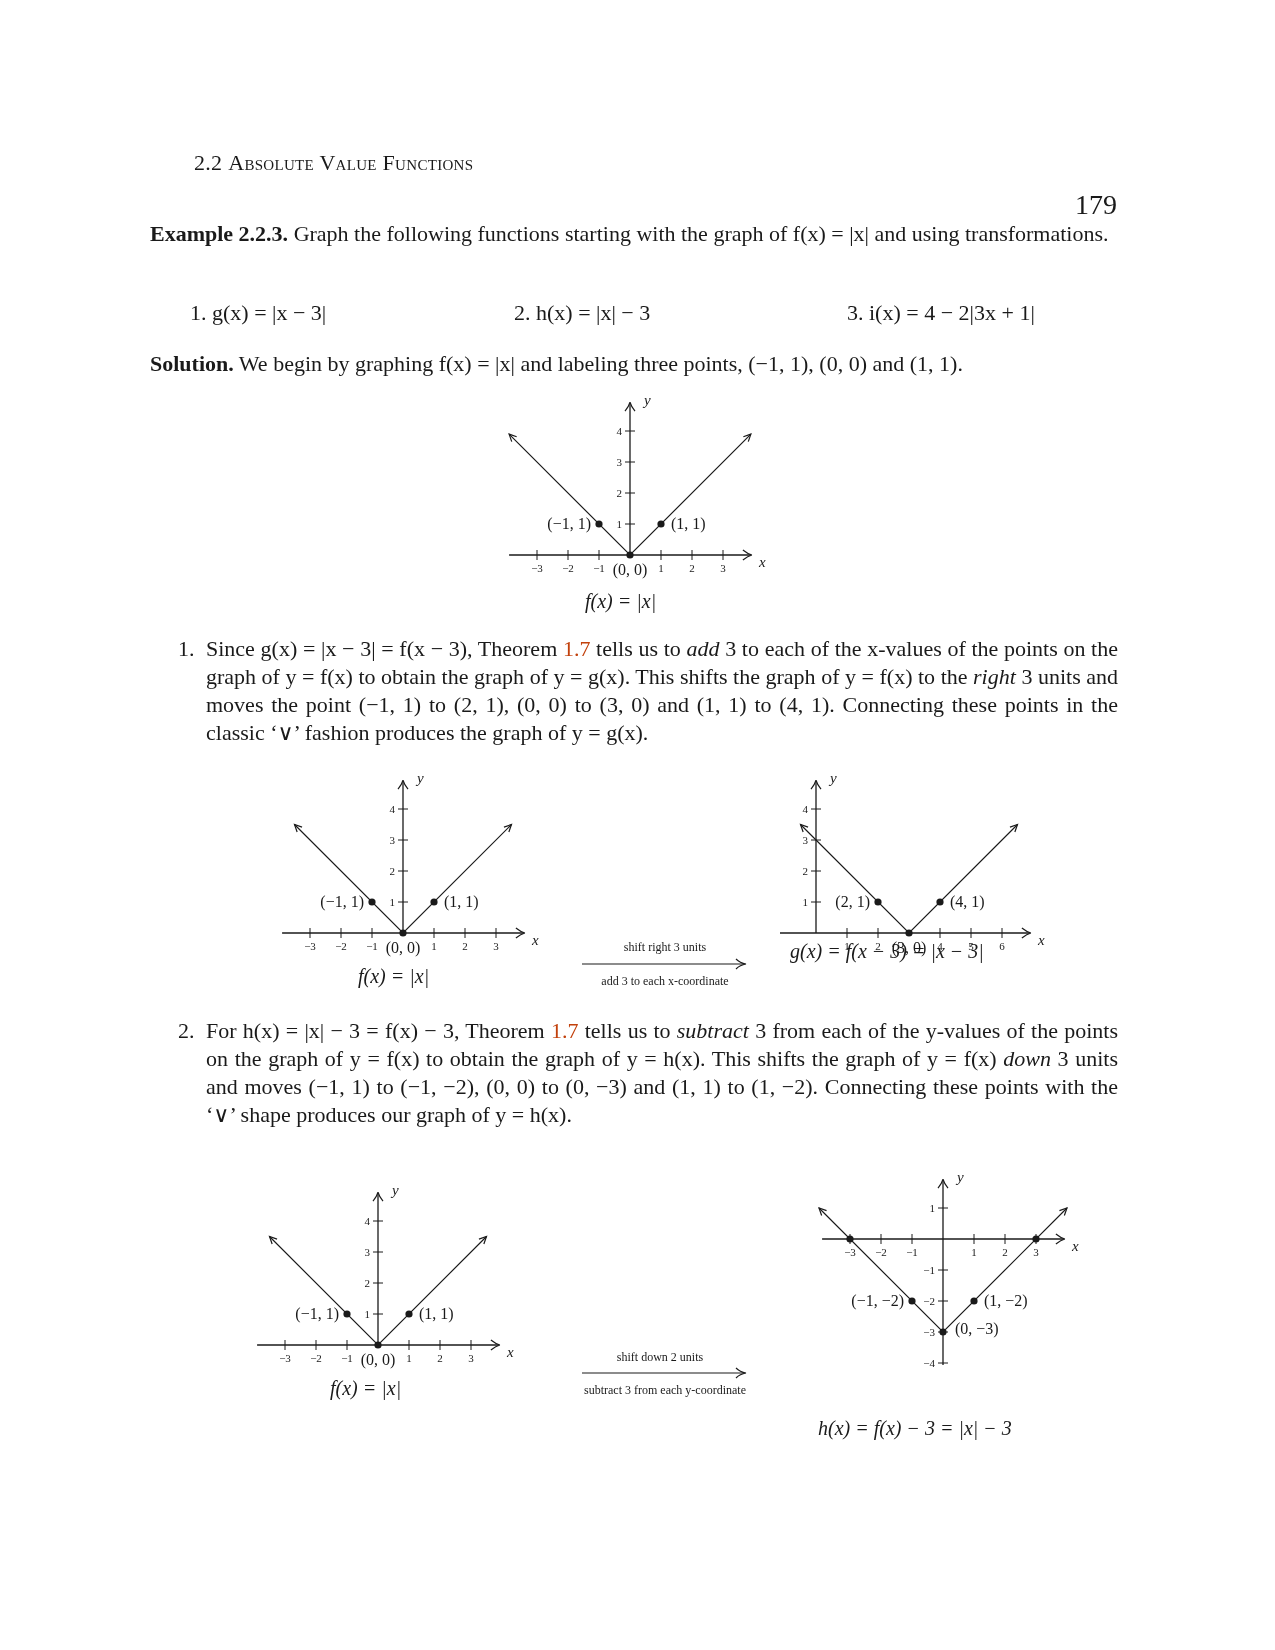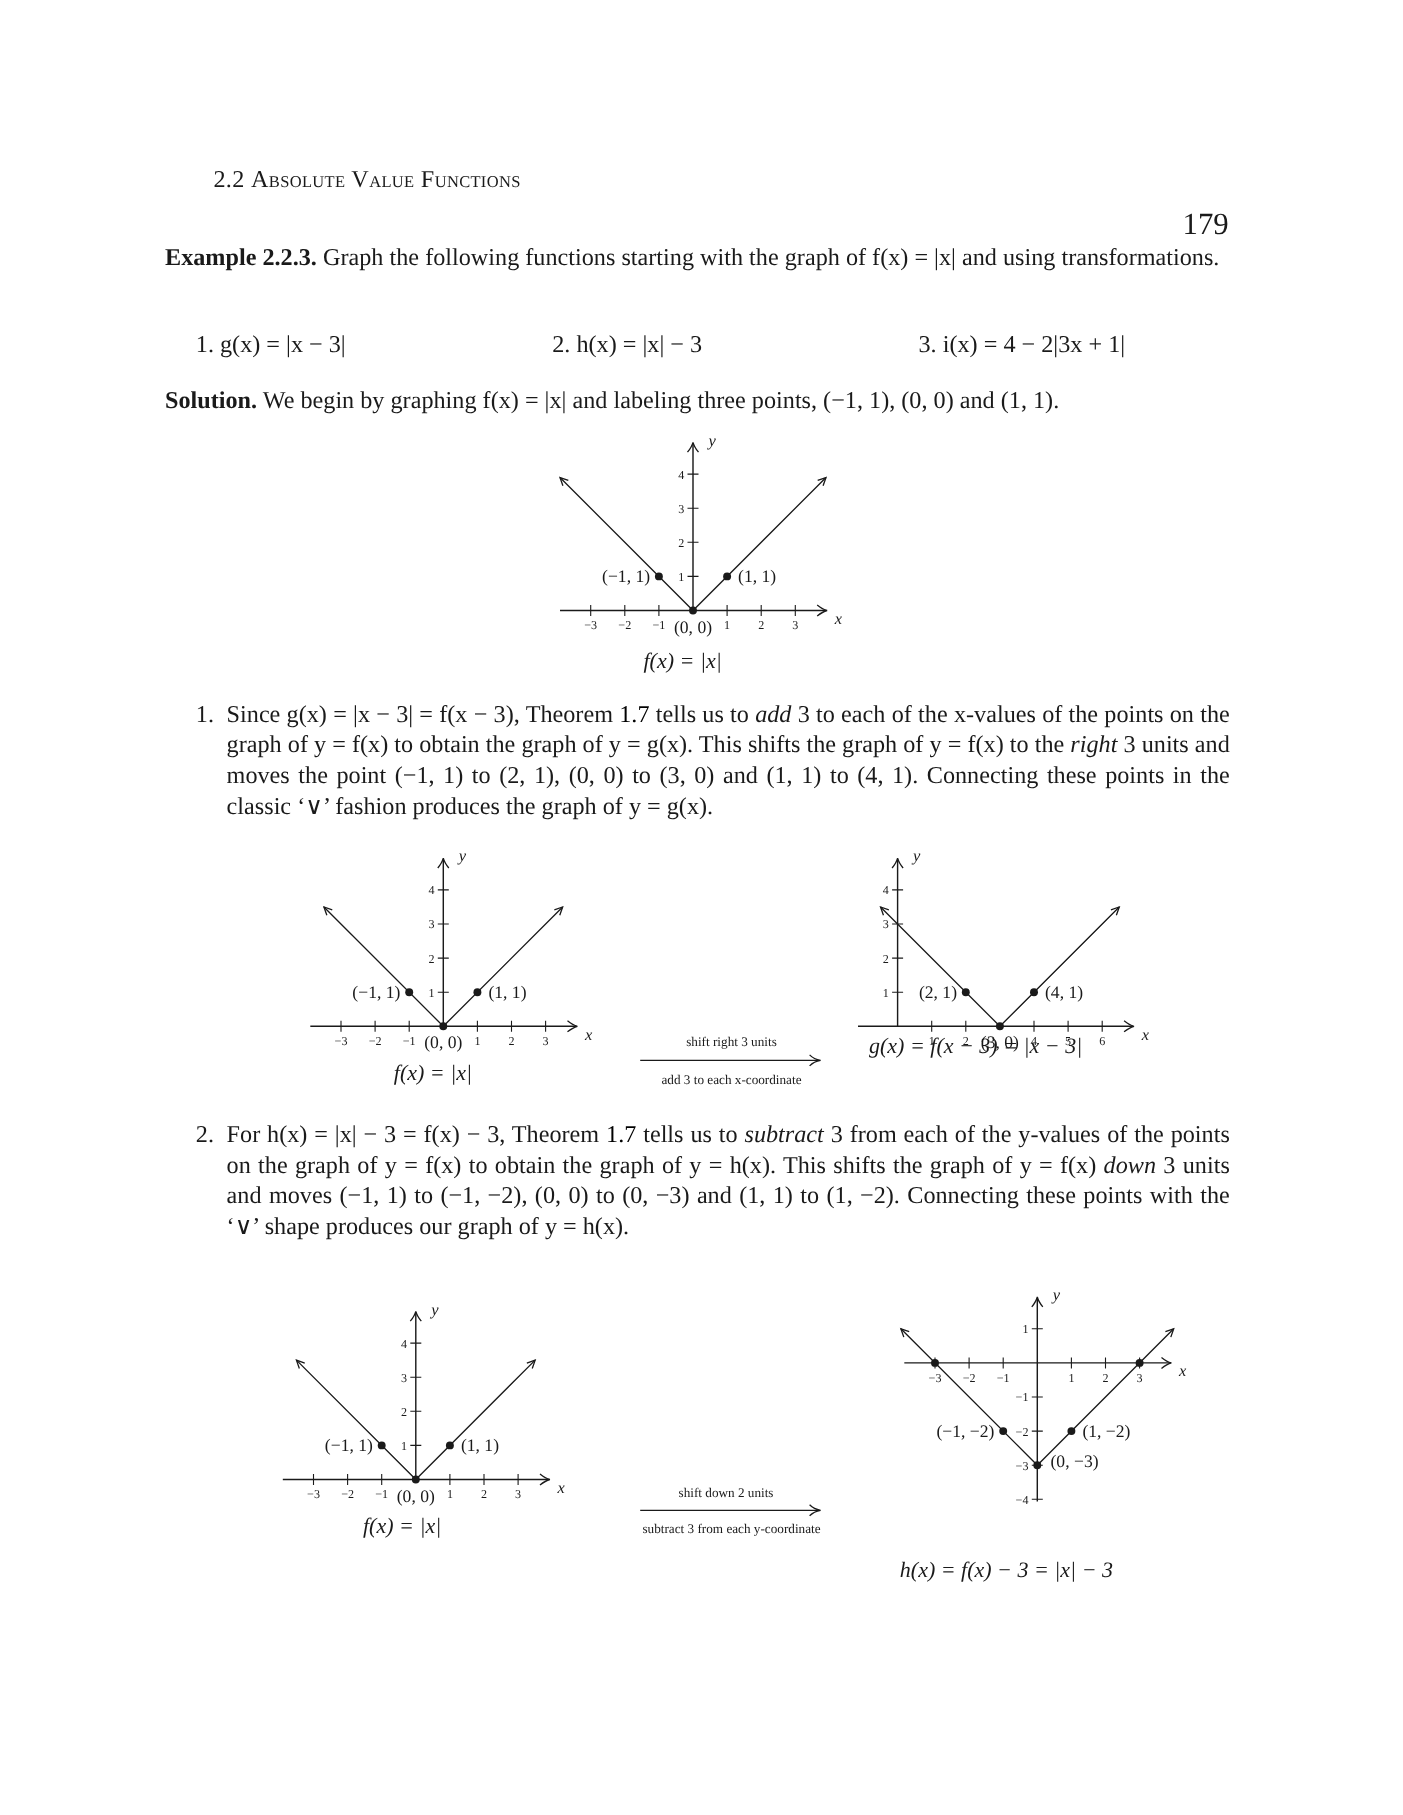--- a/index.html
+++ b/index.html
@@ -5,26 +5,26 @@
   html, body { margin: 0; padding: 0; background: #ffffff; }
   body { width: 1275px; height: 1650px; position: relative; overflow: hidden;
          font-family: "Liberation Serif", "DejaVu Serif", serif; color: #1a1a1a; }
   .abs { position: absolute; }
   .header-left { left: 150px; top: 150px; font-size: 22px; letter-spacing: 0.3px; margin-left: 44px; }
   .header-left .sc { font-variant: small-caps; }
   .header-right { right: 158px; top: 150px; font-size: 28px; margin-top: 39px; }
   .para { left: 150px; width: 968px; font-size: 22px; line-height: 28px; text-align: justify; }
   .bold { font-weight: bold; }
   .it { font-style: italic; }
-  .list-row { left: 150px; width: 968px; top: 300px; font-size: 22px; height: 30px; }
+  .list-row { left: 162px; width: 968px; top: 300px; font-size: 22px; height: 30px; }
   .list-row span.item { position: absolute; top: 0; }
   .num-para { left: 178px; width: 940px; font-size: 22px; line-height: 28px; text-align: justify; }
   .num-para .num { position: absolute; left: -0px; }
   .num-para .body { margin-left: 28px; display: block; }
-  .link { color: #000000; }
+  .link { color: #c2410c; }
   svg text { font-family: "Liberation Serif", "DejaVu Serif", serif; fill: #1a1a1a; }
   .caption { font-size: 20px; font-style: italic; white-space: nowrap; }
   .arrow-label { font-size: 12px; white-space: nowrap; text-align: center; }
 </style>
 </head>
 <body>
 
 <div class="abs header-left">
   <span>2.2</span>
   <span class="sc">Absolute Value Functions</span>

